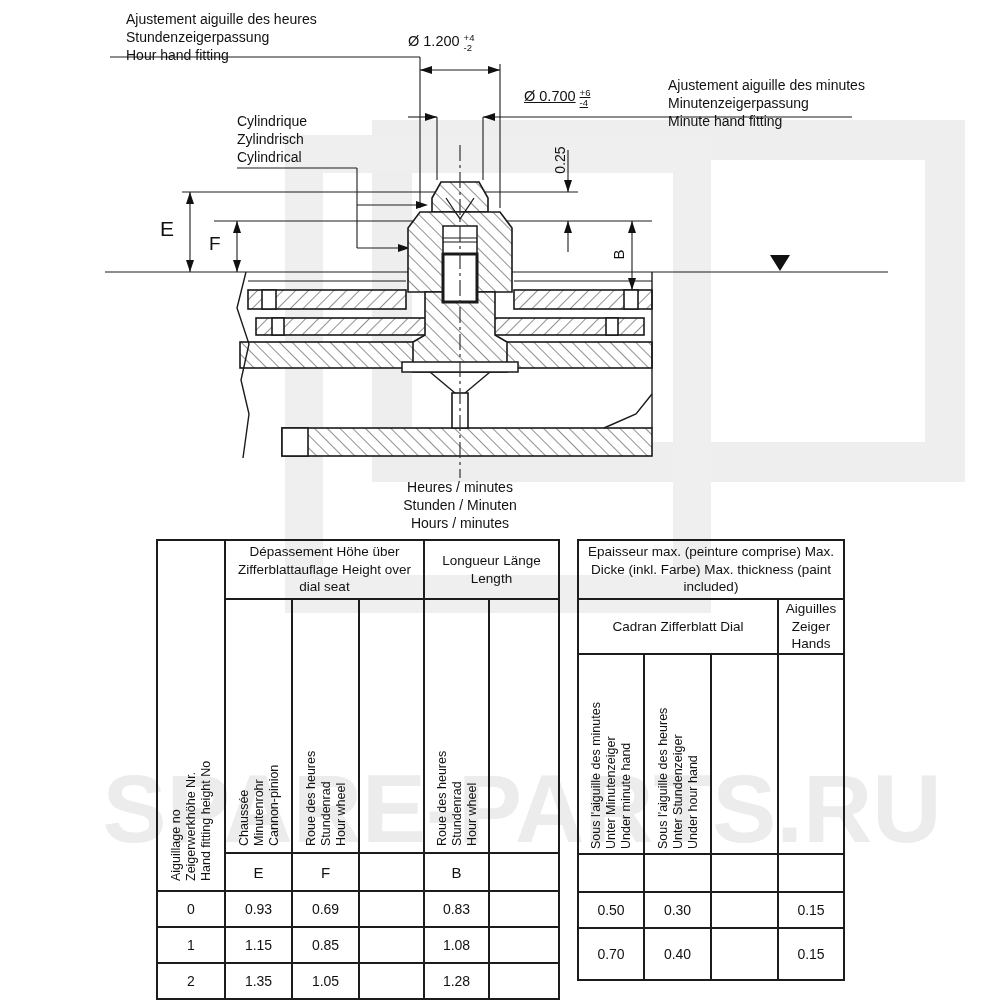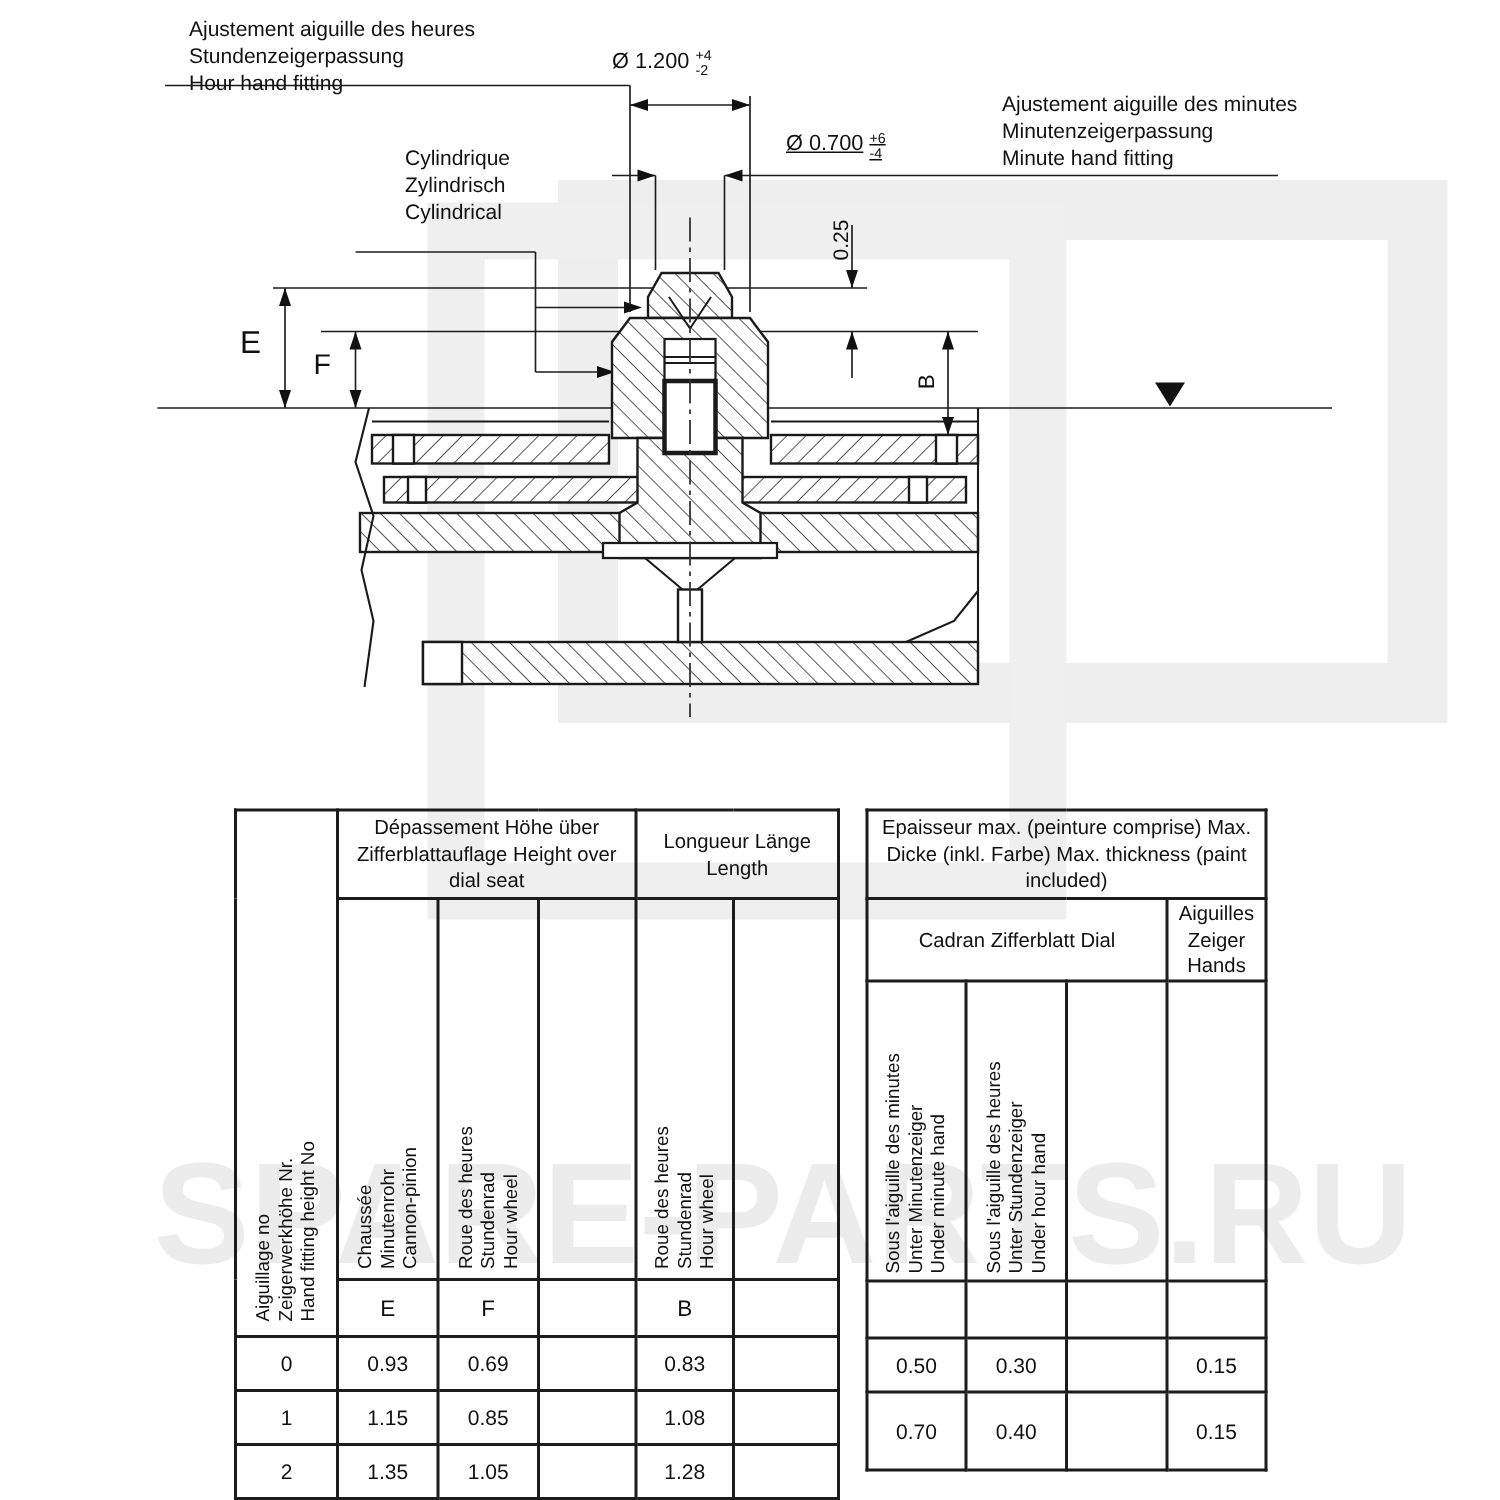--- a/index.html
+++ b/index.html
@@ -133,33 +133,38 @@
 
     <path d="M460,145 V478" stroke="#333" stroke-width="1.2" stroke-dasharray="16 4 3 4" fill="none"></path>
   </svg>
 
   <div class="lbl" style="left:126px;top:10px;">
     <span>Ajustement aiguille des heures</span>
     <span>Stundenzeigerpassung</span>
     <span>Hour hand fitting</span>
   </div>
 
-  <div class="lbl" style="left:668px;top:60px;">
+  <div class="lbl" style="left:668px;top:76px;">
     <span>Ajustement aiguille des minutes</span>
     <span>Minutenzeigerpassung</span>
     <span>Minute hand fitting</span>
   </div>
 
-  <div class="lbl" style="left:237px;top:96px;margin-left:33px;">
+  <div class="lbl" style="left:237px;top:112px;">
     <span>Cylindrique</span>
     <span>Zylindrisch</span>
     <span>Cylindrical</span>
   </div>
 
 
+  <div class="lbl" style="left:355px;top:478px;width:210px;text-align:center;">
+    <span>Heures / minutes</span>
+    <span>Stunden / Minuten</span>
+    <span>Hours / minutes</span>
+  </div>
 
   <div class="dim" style="left:408px;top:33px;">
     <span>Ø 1.200</span>
     <span class="tol">
       <span>+4</span>
       <span>-2</span>
     </span>
   </div>
 
   <div class="dim" style="left:524px;top:88px;text-decoration:underline;">

